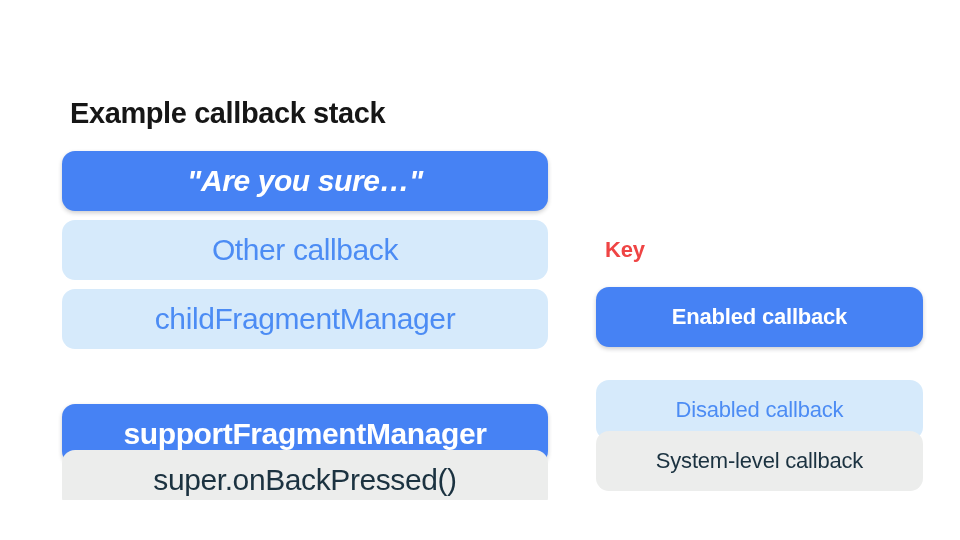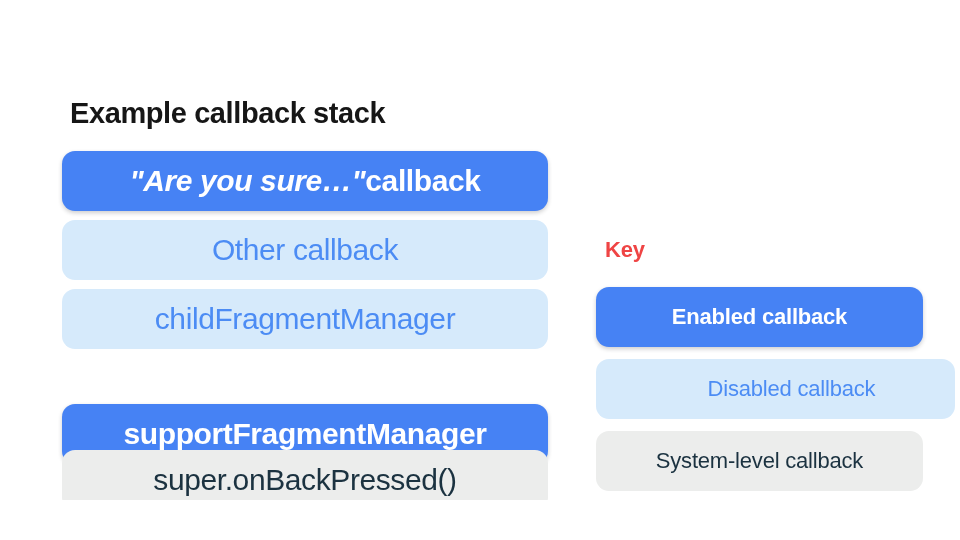--- a/index.html
+++ b/index.html
@@ -52,21 +52,21 @@
   .stack-bar { left: 62px; width: 486px; height: 60px; font-size: 30px; letter-spacing: -0.4px; }
   .stack-bar.pos-0 { top: 151px; }
   .stack-bar.pos-1 { top: 220px; }
   .stack-bar.pos-2 { top: 289px; text-align: center; }
   .stack-bar.pos-3 { top: 368px; margin-top: 36px; }
   .stack-bar.pos-4 { top: 450px; text-align: center; }
 
   
   .key-bar { left: 596px; width: 327px; height: 60px; font-size: 22px; letter-spacing: -0.2px; }
   .key-bar.pos-0 { top: 287px; }
-  .key-bar.pos-1 { top: 359px; padding-left: 32px; }
+  .key-bar.pos-1 { top: 380px; }
   .key-bar.pos-2 { top: 431px; }
 
   
   .enabled {
     background: #4682F4;
     color: #ffffff;
     font-weight: 700;
     box-shadow: 0 2px 4px rgba(32, 33, 36, 0.22);
   }
   .disabled {
@@ -86,21 +86,20 @@
 <body>
 
 <div class="canvas">
 
   <div class="stack-title">Example callback stack</div>
 
   <div class="stack-group">
 
     <div class="bar stack-bar pos-0 enabled">
       <span class="italic-part">"Are you sure…"</span>
-        <span> callback</span>
     </div>
 
     <div class="bar stack-bar pos-1 disabled">Other callback</div>
 
     <div class="bar stack-bar pos-2 disabled">childFragmentManager</div>
 
     <div class="bar stack-bar pos-3 enabled">supportFragmentManager</div>
 
     <div class="bar stack-bar pos-4 system">super.onBackPressed()</div>
 

